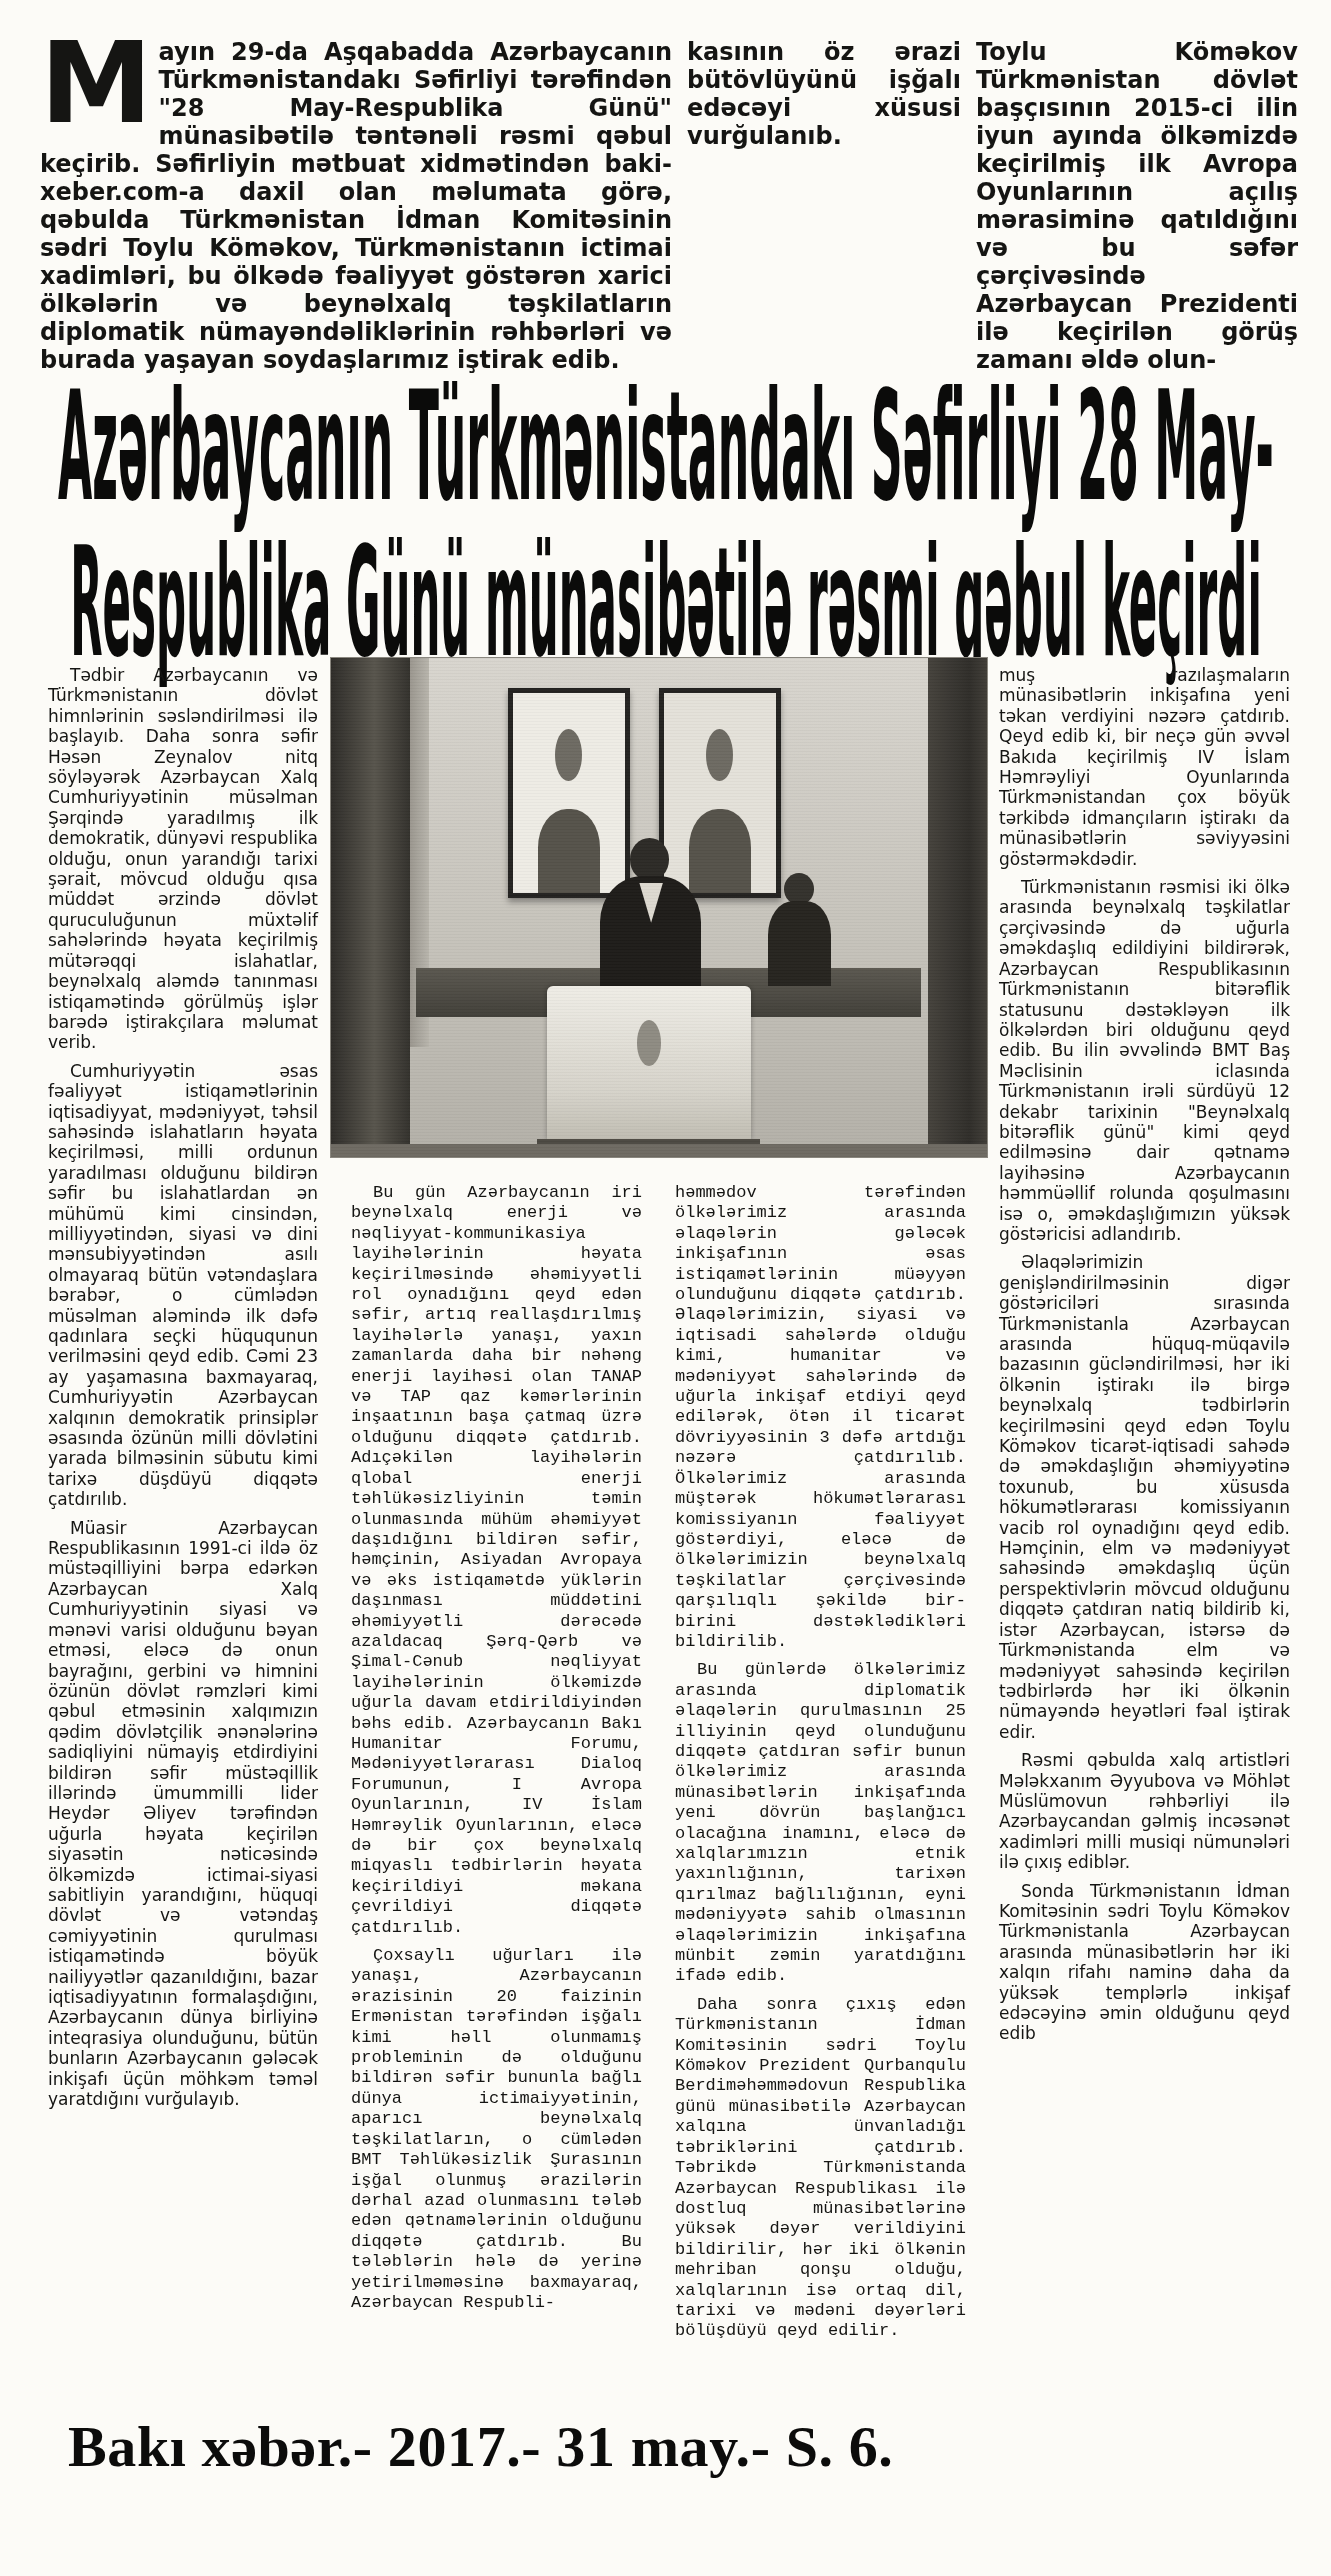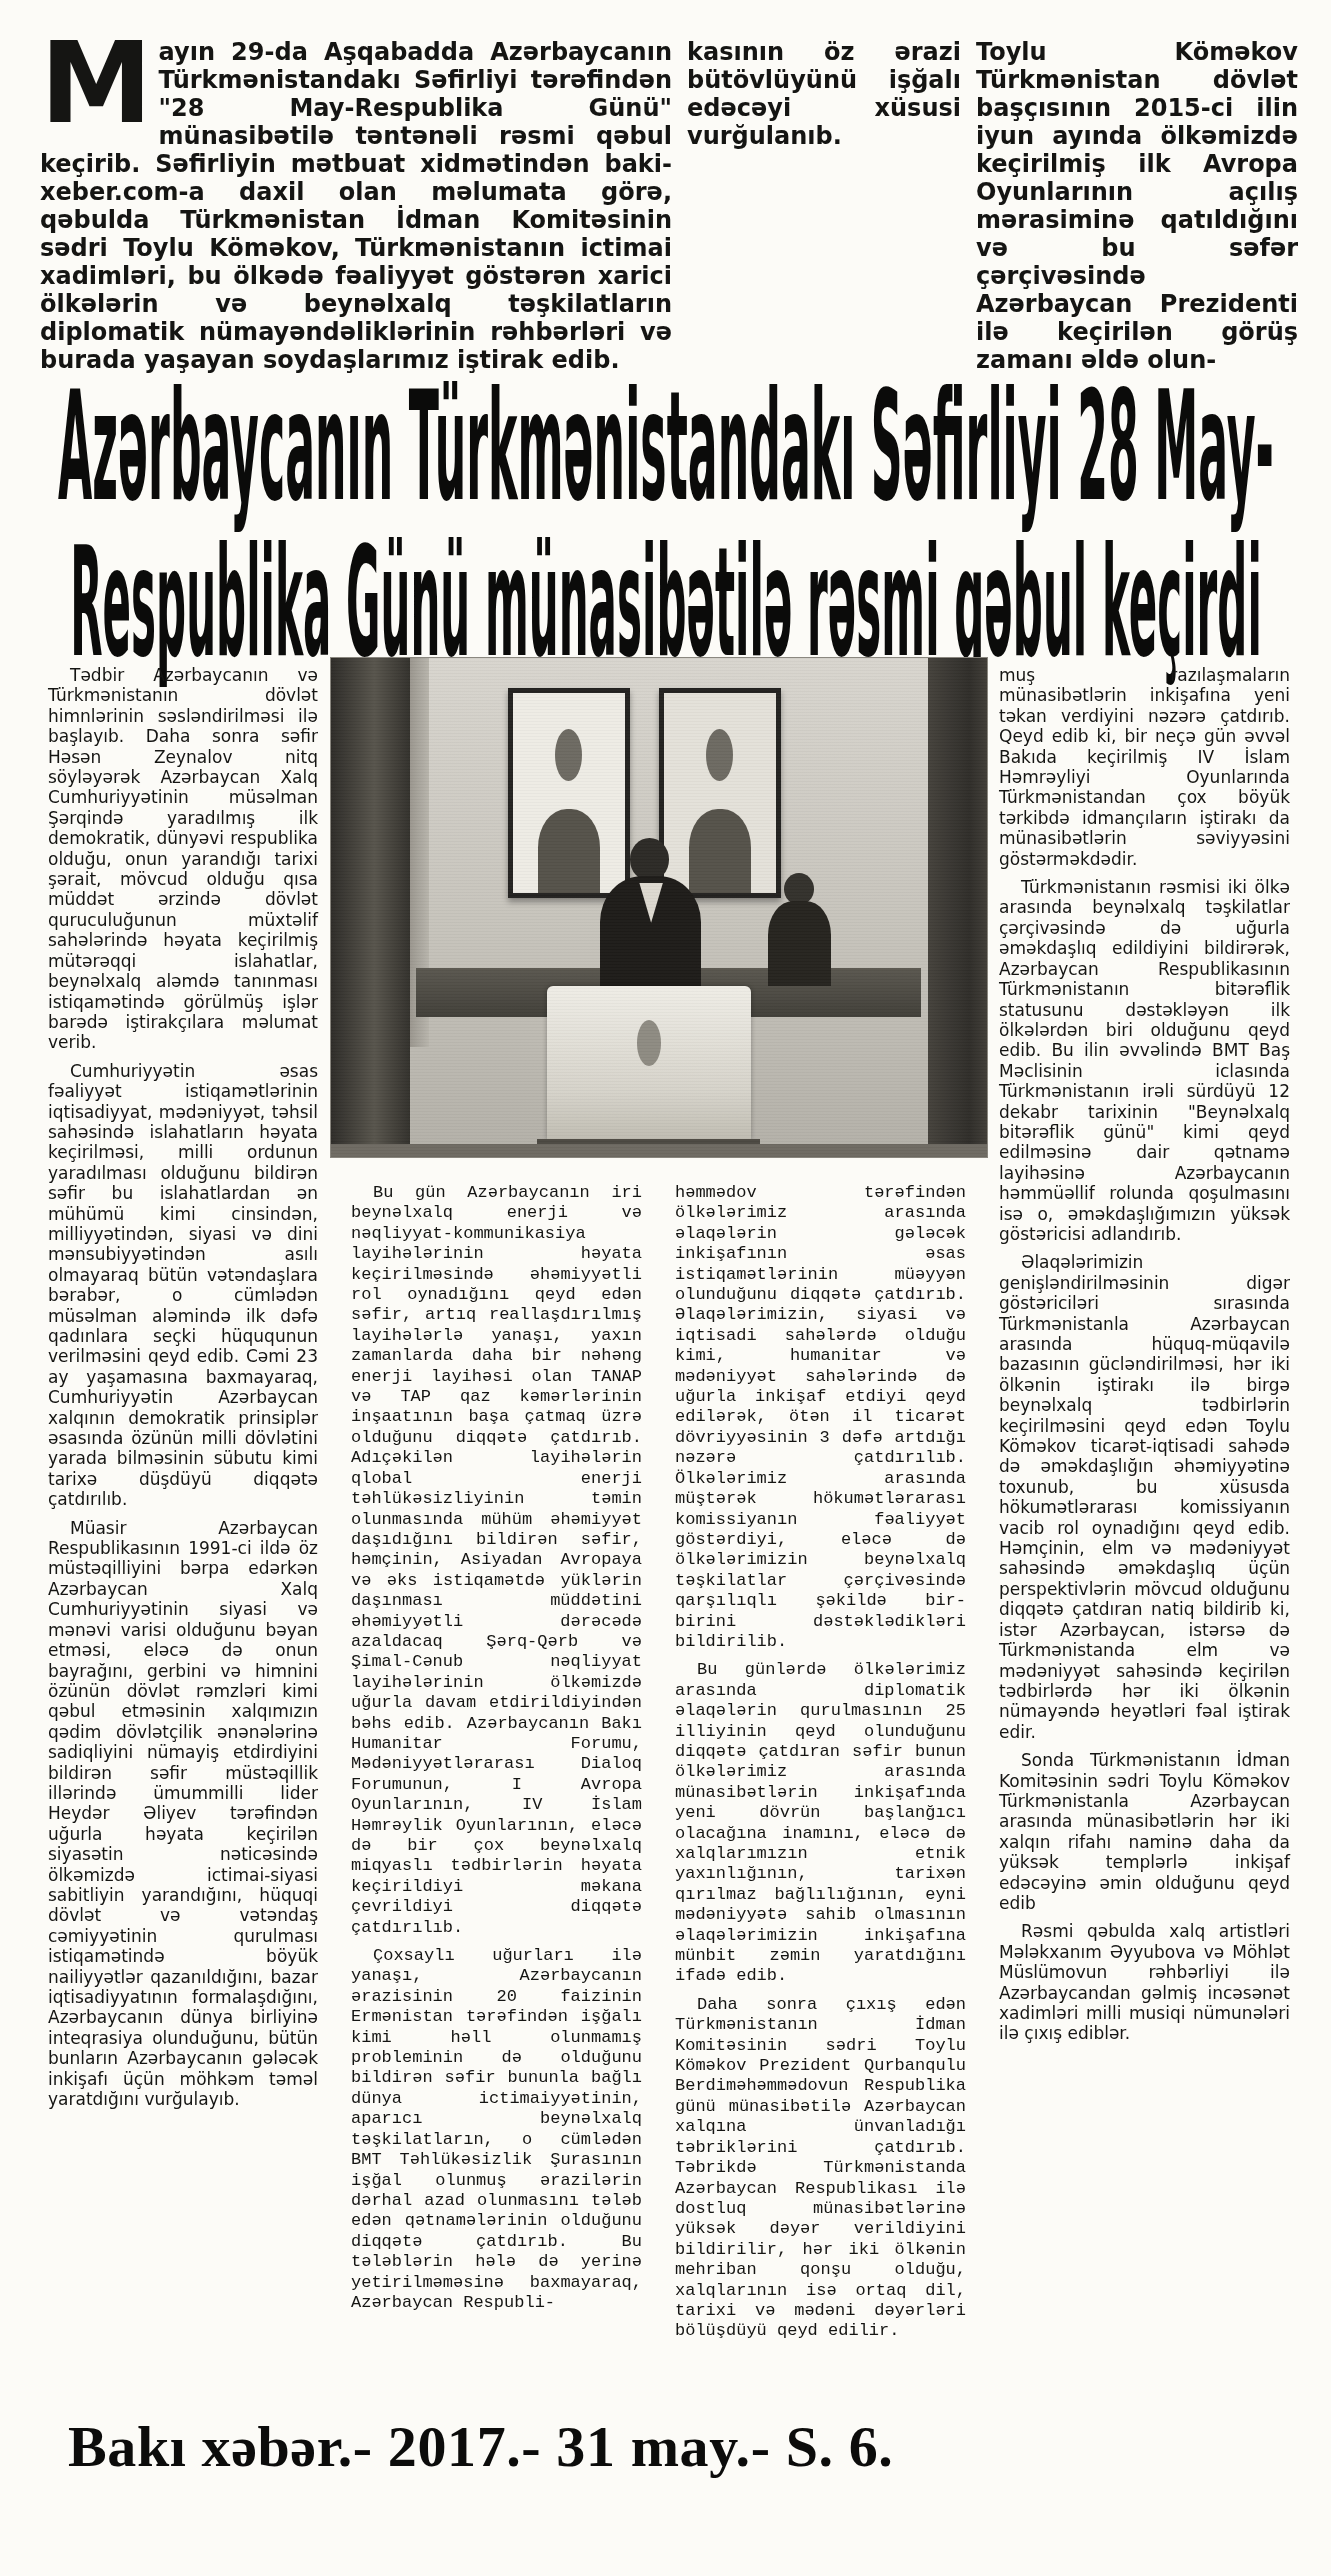--- a/index.html
+++ b/index.html
@@ -145,22 +145,22 @@
     <div class="col pad">
       <p>həmmədov tərəfindən ölkələrimiz arasında əlaqələrin gələcək inkişafının əsas istiqamətlərinin müəyyən olunduğunu diqqətə çatdırıb. Əlaqələrimizin, siyasi və iqtisadi sahələrdə olduğu kimi, humanitar və mədəniyyət sahələrində də uğurla inkişaf etdiyi qeyd edilərək, ötən il ticarət dövriyyəsinin 3 dəfə artdığı nəzərə çatdırılıb. Ölkələrimiz arasında müştərək hökumətlərarası komissiyanın fəaliyyət göstərdiyi, eləcə də ölkələrimizin beynəlxalq təşkilatlar çərçivəsində qarşılıqlı şəkildə bir-birini dəstəklədikləri bildirilib.</p>
       <p class="indent">Bu günlərdə ölkələrimiz arasında diplomatik əlaqələrin qurulmasının 25 illiyinin qeyd olunduğunu diqqətə çatdıran səfir bunun ölkələrimiz arasında münasibətlərin inkişafında yeni dövrün başlanğıcı olacağına inamını, eləcə də xalqlarımızın etnik yaxınlığının, tarixən qırılmaz bağlılığının, eyni mədəniyyətə sahib olmasının əlaqələrimizin inkişafına münbit zəmin yaratdığını ifadə edib.</p>
       <p class="indent">Daha sonra çıxış edən Türkmənistanın İdman Komitəsinin sədri Toylu Köməkov Prezident Qurbanqulu Berdiməhəmmədovun Respublika günü münasibətilə Azərbaycan xalqına ünvanladığı təbriklərini çatdırıb. Təbrikdə Türkmənistanda Azərbaycan Respublikası ilə dostluq münasibətlərinə yüksək dəyər verildiyini bildirilir, hər iki ölkənin mehriban qonşu olduğu, xalqlarının isə ortaq dil, tarixi və mədəni dəyərləri bölüşdüyü qeyd edilir.</p>
     </div>
 
     <div class="col">
       <p>muş razılaşmaların münasibətlərin inkişafına yeni təkan verdiyini nəzərə çatdırıb. Qeyd edib ki, bir neçə gün əvvəl Bakıda keçirilmiş IV İslam Həmrəyliyi Oyunlarında Türkmənistandan çox böyük tərkibdə idmançıların iştirakı da münasibətlərin səviyyəsini göstərməkdədir.</p>
       <p class="indent">Türkmənistanın rəsmisi iki ölkə arasında beynəlxalq təşkilatlar çərçivəsində də uğurla əməkdaşlıq edildiyini bildirərək, Azərbaycan Respublikasının Türkmənistanın bitərəflik statusunu dəstəkləyən ilk ölkələrdən biri olduğunu qeyd edib. Bu ilin əvvəlində BMT Baş Məclisinin iclasında Türkmənistanın irəli sürdüyü 12 dekabr tarixinin "Beynəlxalq bitərəflik günü" kimi qeyd edilməsinə dair qətnamə layihəsinə Azərbaycanın həmmüəllif rolunda qoşulmasını isə o, əməkdaşlığımızın yüksək göstəricisi adlandırıb.</p>
       <p class="indent">Əlaqələrimizin genişləndirilməsinin digər göstəriciləri sırasında Türkmənistanla Azərbaycan arasında hüquq-müqavilə bazasının gücləndirilməsi, hər iki ölkənin iştirakı ilə birgə beynəlxalq tədbirlərin keçirilməsini qeyd edən Toylu Köməkov ticarət-iqtisadi sahədə də əməkdaşlığın əhəmiyyətinə toxunub, bu xüsusda hökumətlərarası komissiyanın vacib rol oynadığını qeyd edib. Həmçinin, elm və mədəniyyət sahəsində əməkdaşlıq üçün perspektivlərin mövcud olduğunu diqqətə çatdıran natiq bildirib ki, istər Azərbaycan, istərsə də Türkmənistanda elm və mədəniyyət sahəsində keçirilən tədbirlərdə hər iki ölkənin nümayəndə heyətləri fəal iştirak edir.</p>
+      <p class="indent">Rəsmi qəbulda xalq artistləri Mələkxanım Əyyubova və Möhlət Müslümovun rəhbərliyi ilə Azərbaycandan gəlmiş incəsənət xadimləri milli musiqi nümunələri ilə çıxış ediblər.</p>
       <p class="indent">Sonda Türkmənistanın İdman Komitəsinin sədri Toylu Köməkov Türkmənistanla Azərbaycan arasında münasibətlərin hər iki xalqın rifahı naminə daha da yüksək templərlə inkişaf edəcəyinə əmin olduğunu qeyd edib</p>
-      <p class="indent">Rəsmi qəbulda xalq artistləri Mələkxanım Əyyubova və Möhlət Müslümovun rəhbərliyi ilə Azərbaycandan gəlmiş incəsənət xadimləri milli musiqi nümunələri ilə çıxış ediblər.</p>
     </div>
   </section>
 
   <footer class="footer">
     <span>Bakı xəbər.- 2017.- 31 may.- S. 6.</span>
   </footer>
 
 </div>
 
 

